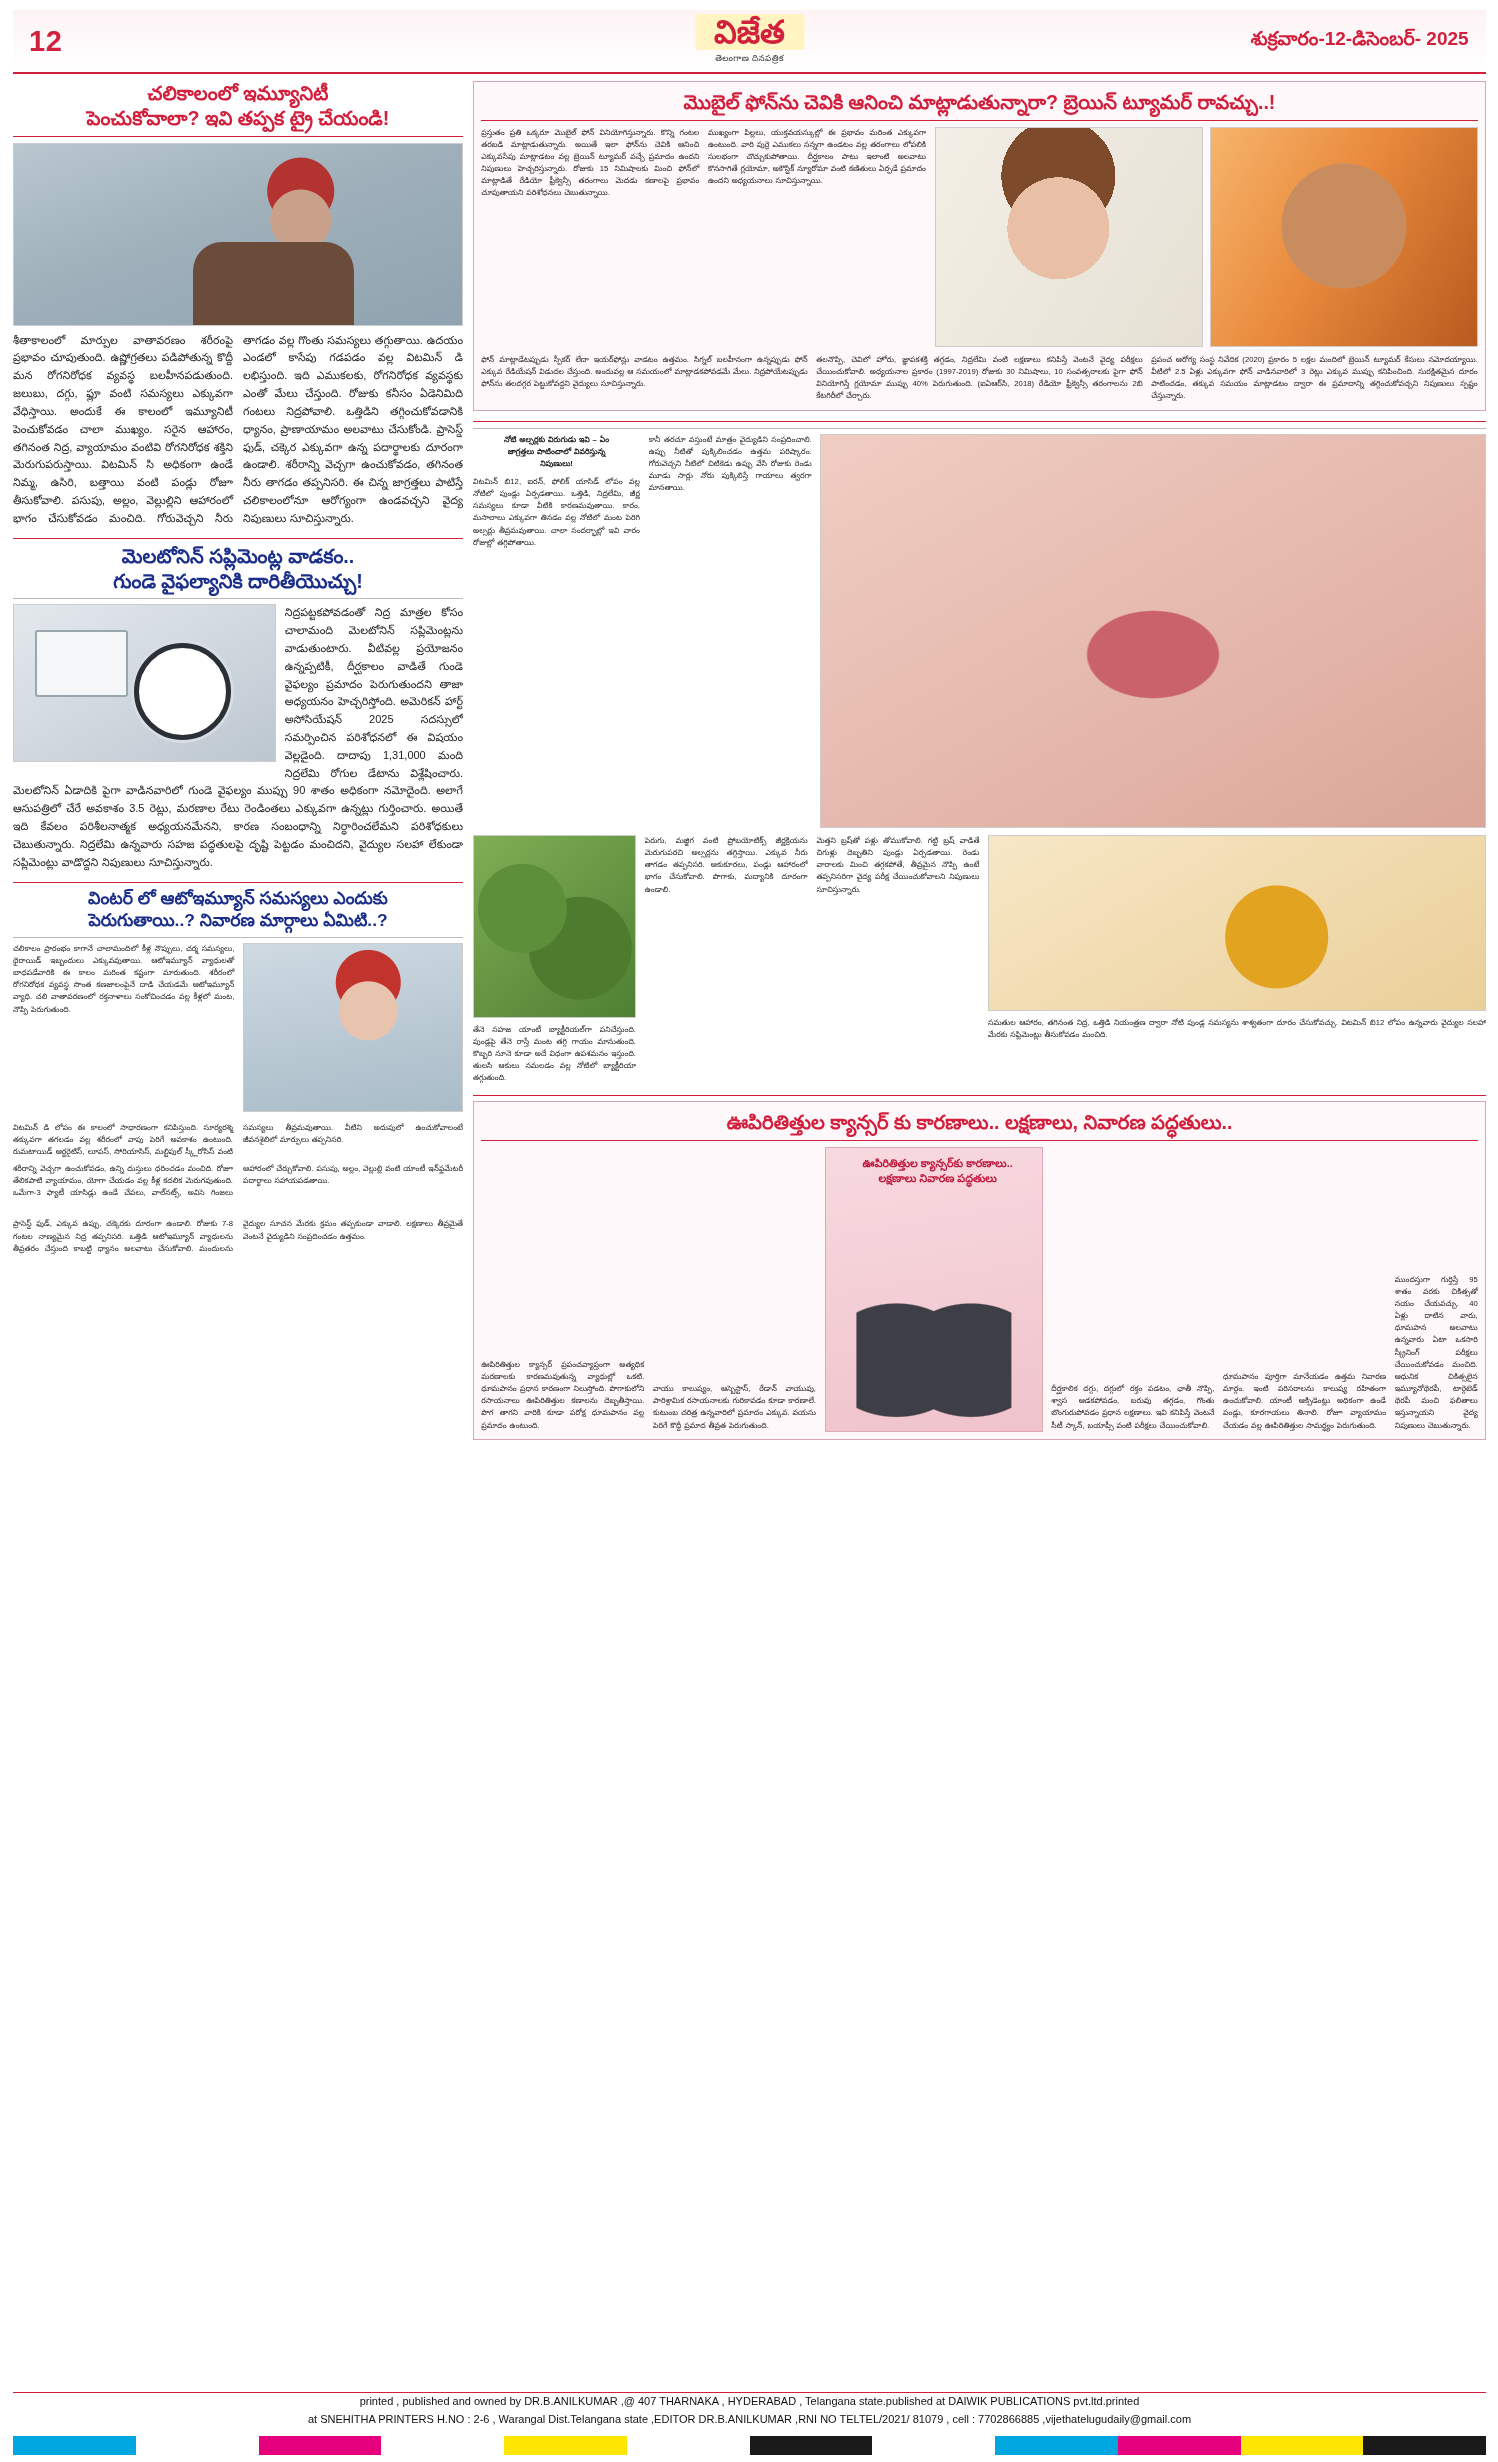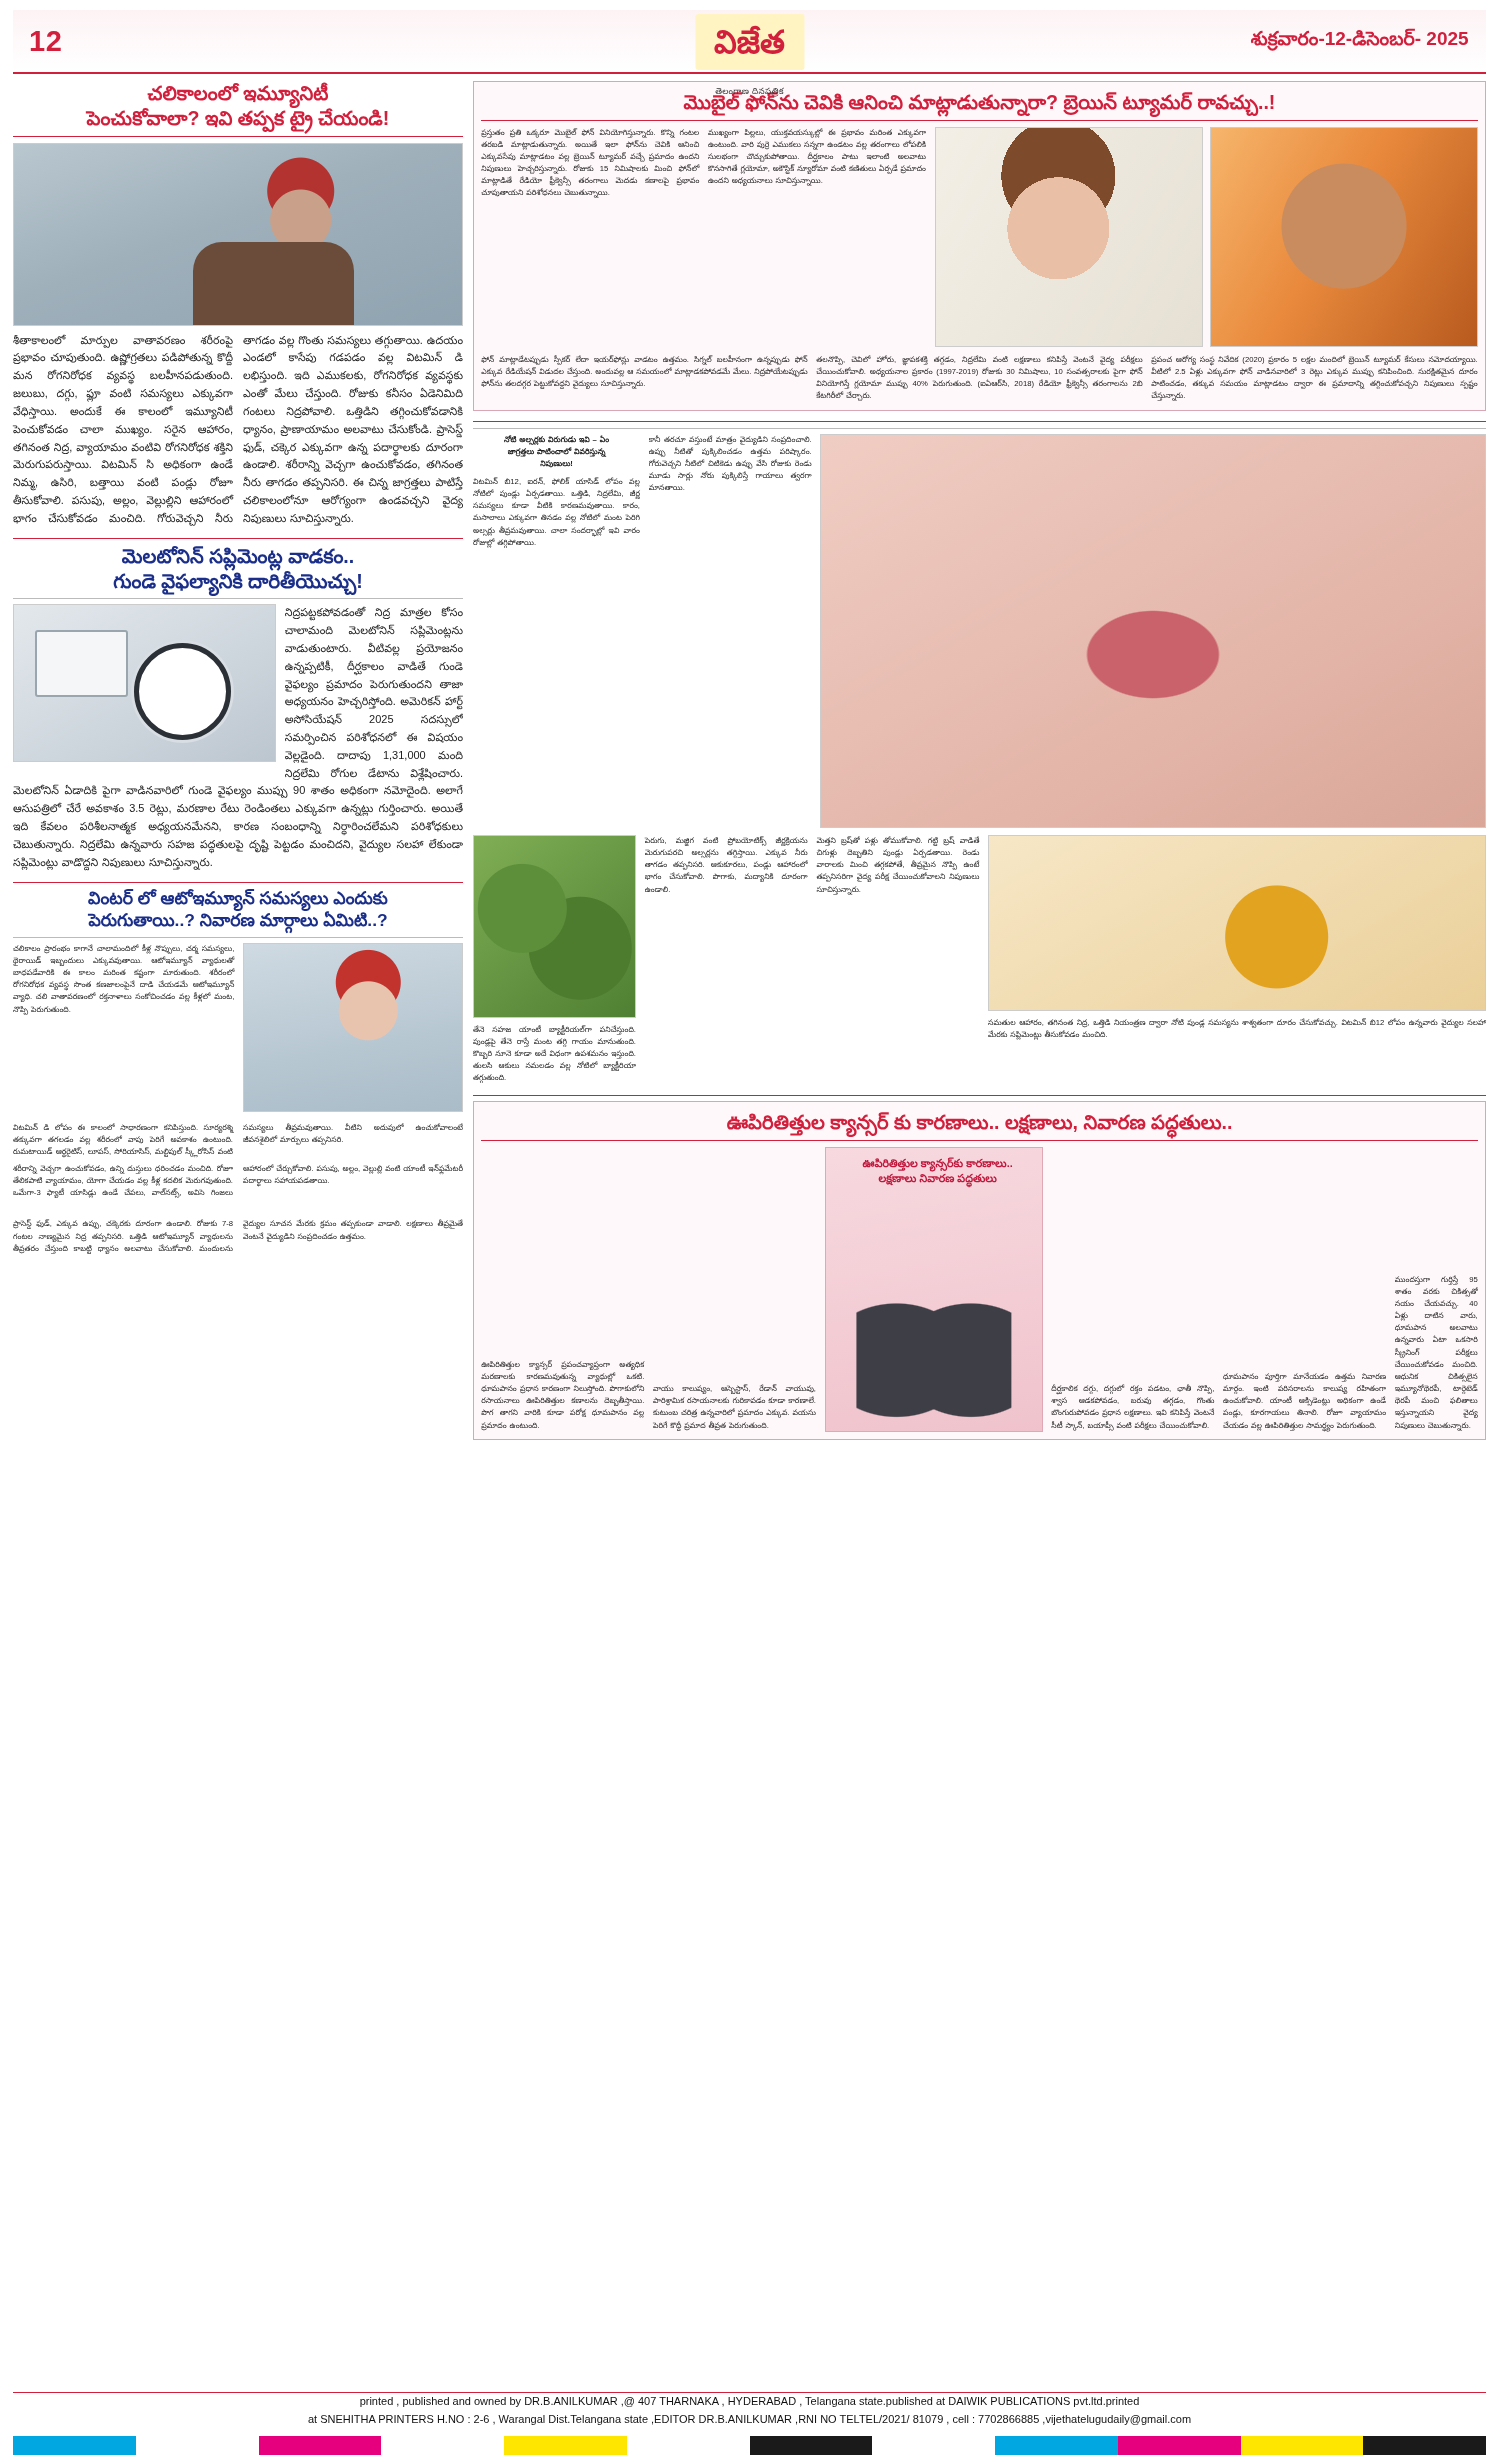--- a/index.html
+++ b/index.html
@@ -48,28 +48,28 @@
     transform: translateX(-50%);
     text-align: center;
   }
   .logo-title {
     font-size: 32px;
     font-weight: bold;
     color: #d21f3c;
     font-family: "Liberation Serif", serif;
     line-height: 1;
     background: #fff4c2;
-    padding: 12px 19px;
+    padding: 2px 19px;
     border-radius: 2.9px;
     display: inline-block;
   }
   .logo-sub {
     font-size: 8.7px;
     color: #333;
-    margin-top: 16px;
+    margin-top: 3px;
     letter-spacing: 0.4px;
   }
   .masthead-date {
     font-size: 19px;
     font-weight: bold;
     color: #d21f3c;
     padding-right: 17.4px;
     margin-left: 41px;
   }
 

